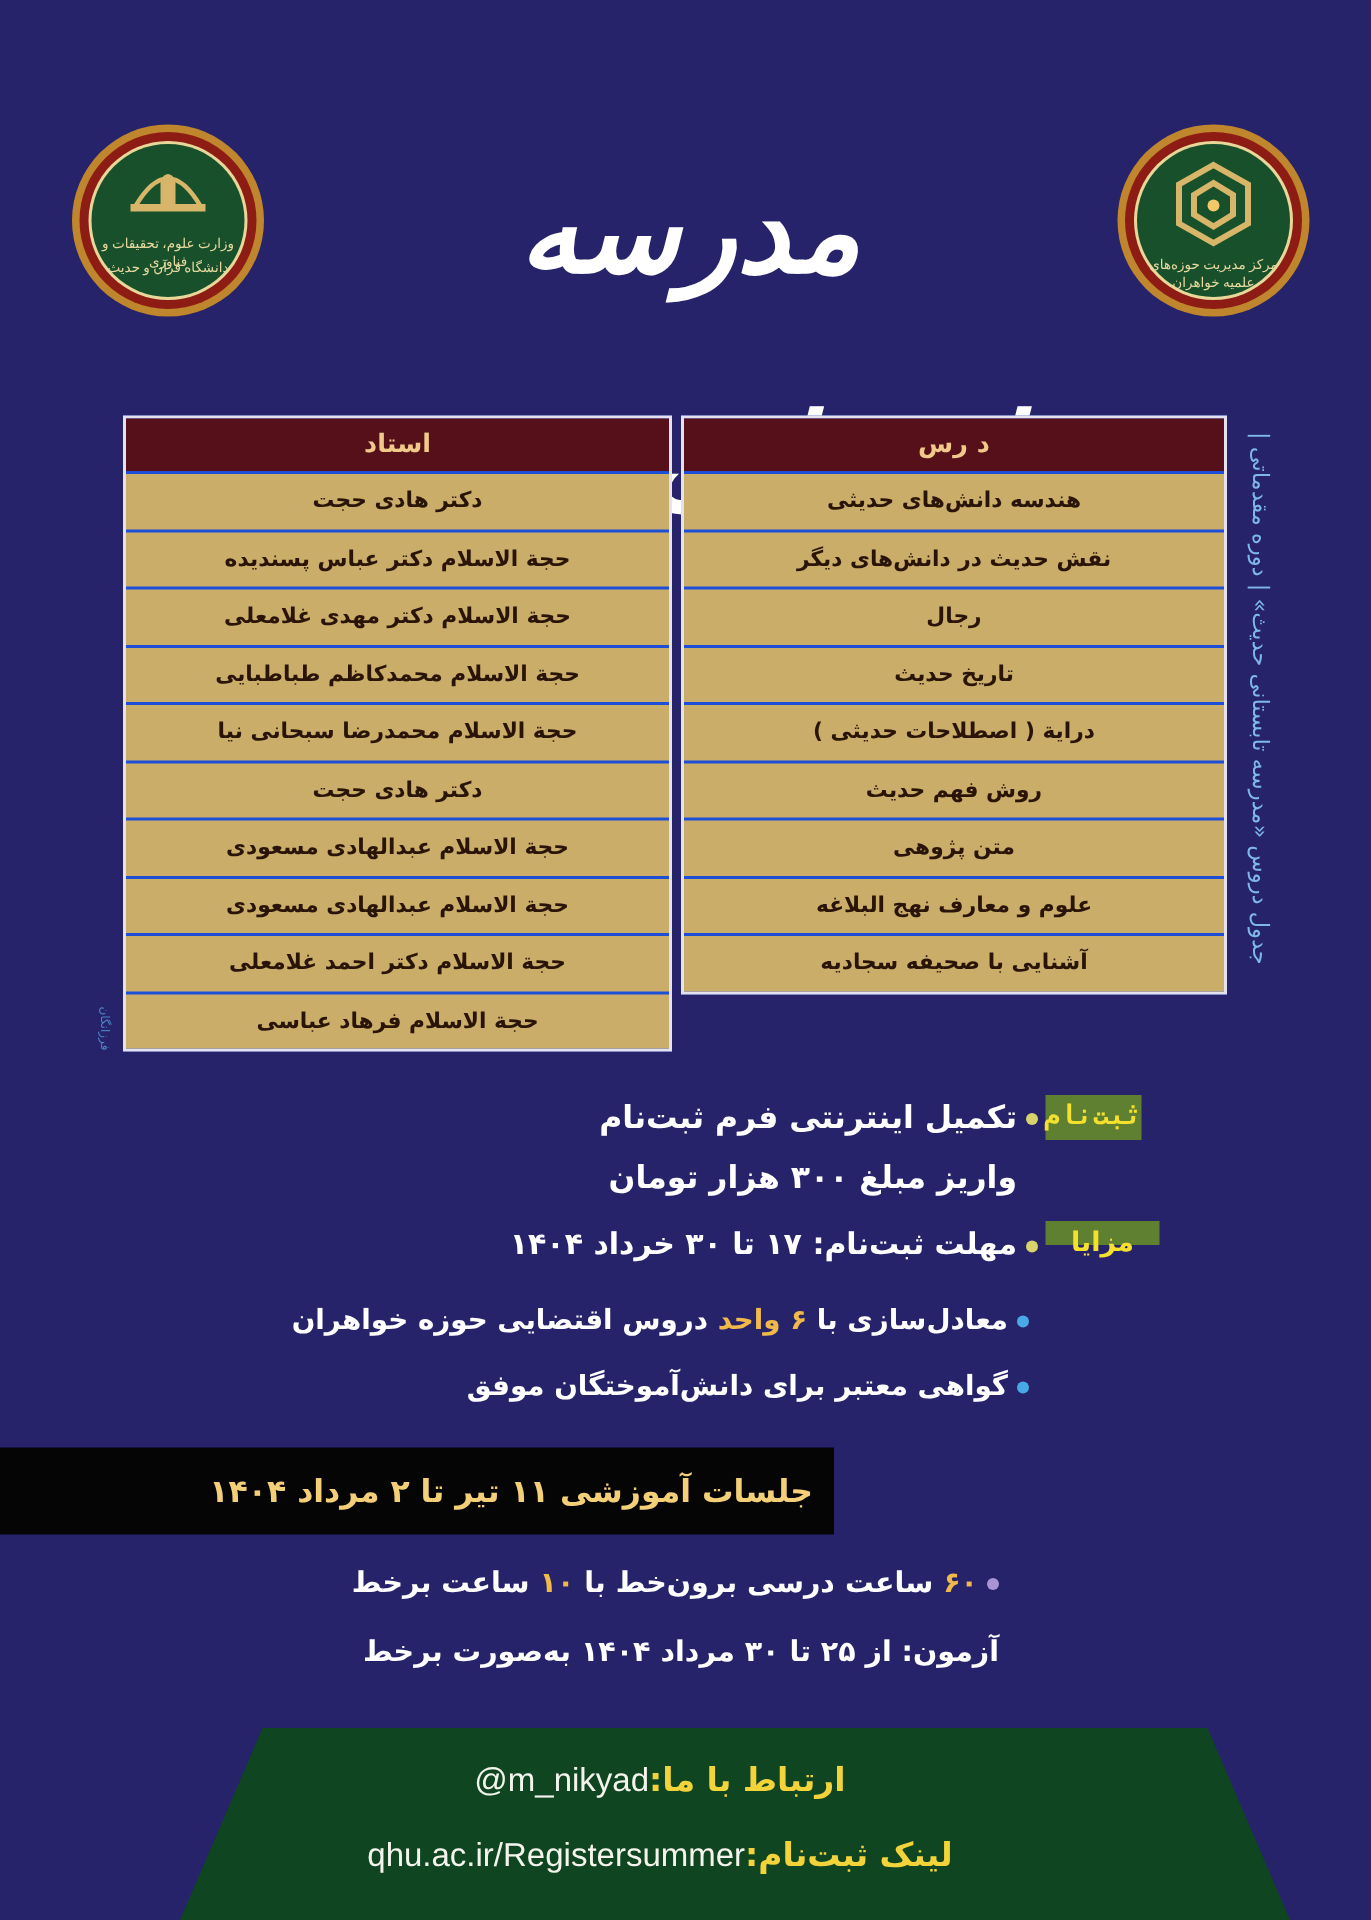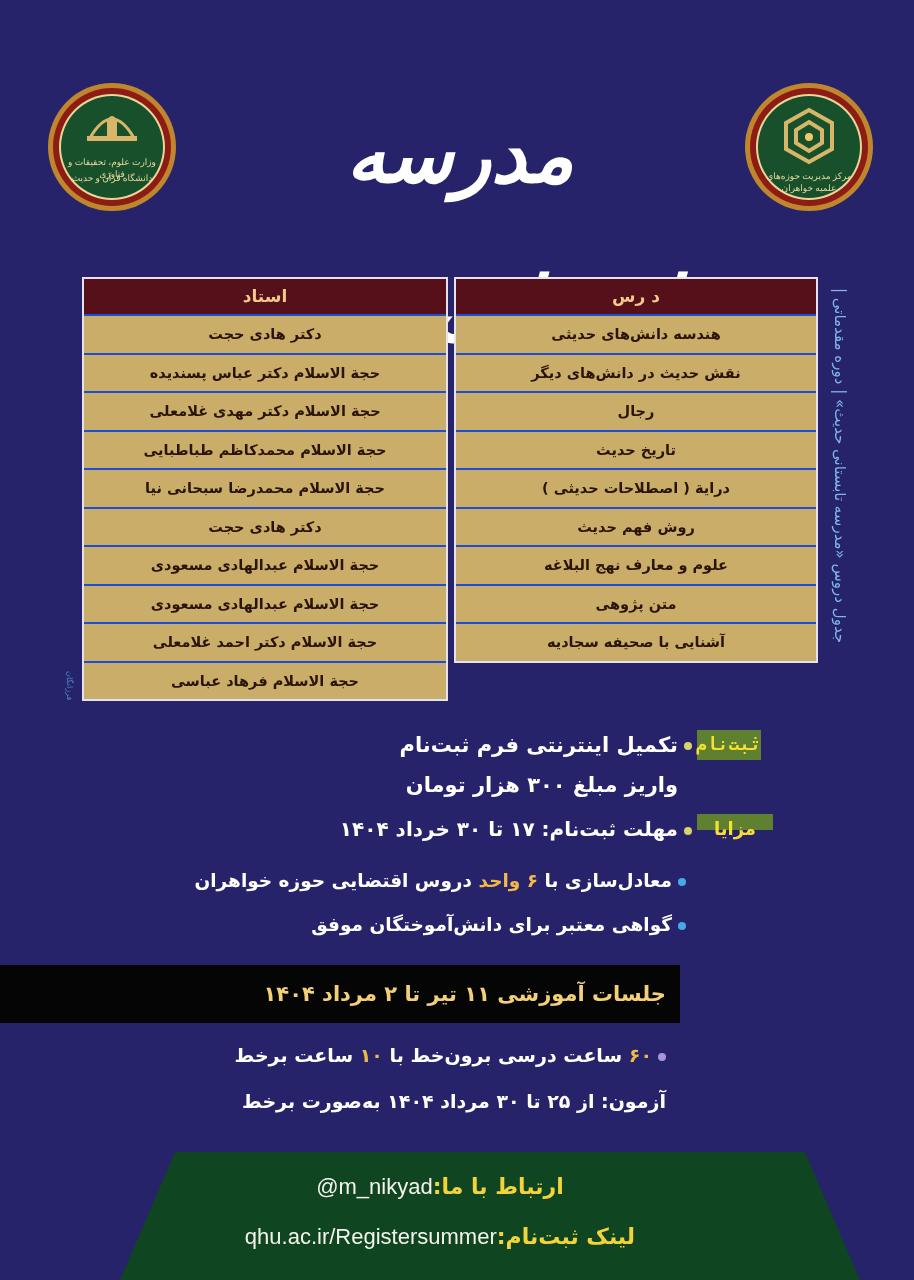--- a/index.html
+++ b/index.html
@@ -67,21 +67,21 @@
   .dot {
     display:inline-block; width:8px; height:8px; border-radius:50%;
     margin-left:6px; vertical-align:middle;
   }
   .dot-yellow { background:#d8d36a; }
   .dot-blue { background:#49a9e6; }
   .dot-purple { background:#a895d8; }
   .hl { color:#f0b94a; }
 
   .black-bar {
-    position:absolute; left:0; top:965px; width:680px; height:58px;
+    position:absolute; left:0; top:965px; width:556px; height:58px;
     background:#050505;
   }
   .black-bar span {
     position:absolute; right:14px; top:0; line-height:58px;
     color:#f3cf78; font-size:21px; font-weight:bold; white-space:nowrap;
   }
 
   
   .footer {
     position:absolute; left:0; top:1152px; width:914px; height:128px;
@@ -134,22 +134,22 @@
 <div class="side-credit">فرزانگان</div>
 
 <div class="tbl tbl-right">
   <div class="th">د رس</div>
   <div class="td">هندسه دانش‌های حدیثی</div>
   <div class="td">نقش حدیث در دانش‌های دیگر</div>
   <div class="td">رجال</div>
   <div class="td">تاریخ حدیث</div>
   <div class="td">دراية ( اصطلاحات حديثی )</div>
   <div class="td">روش فهم حدیث</div>
+  <div class="td">متن پژوهی</div>
   <div class="td">علوم و معارف نهج البلاغه</div>
-  <div class="td">متن پژوهی</div>
   <div class="td">آشنایی با صحیفه سجادیه</div>
 </div>
 
 <div class="tbl tbl-left">
   <div class="th">استاد</div>
   <div class="td">دکتر هادی حجت</div>
   <div class="td">حجة الاسلام دکتر عباس پسندیده</div>
   <div class="td">حجة الاسلام دکتر مهدی غلامعلی</div>
   <div class="td">حجة الاسلام محمدکاظم طباطبایی</div>
   <div class="td">حجة الاسلام محمدرضا سبحانی نیا</div>

